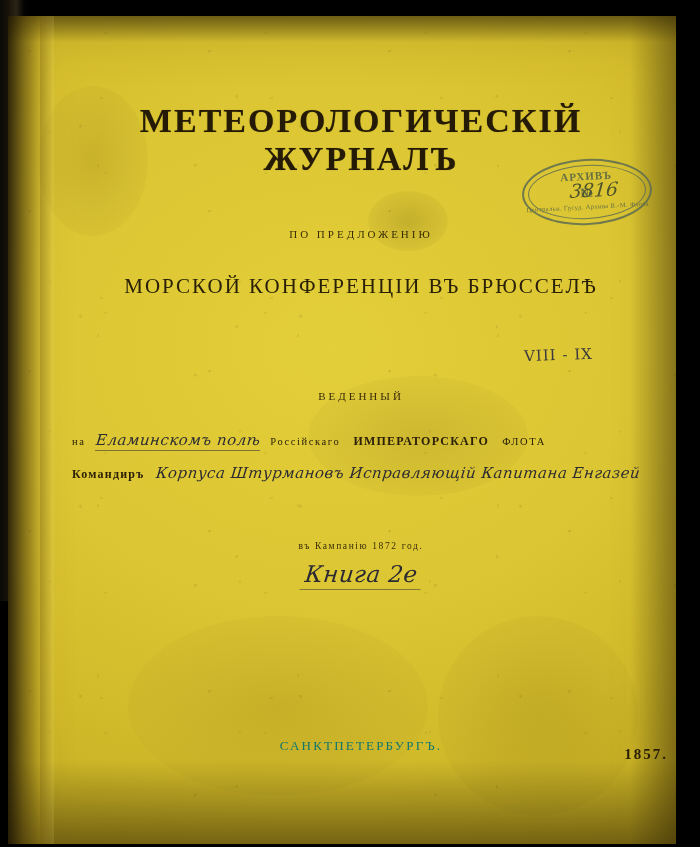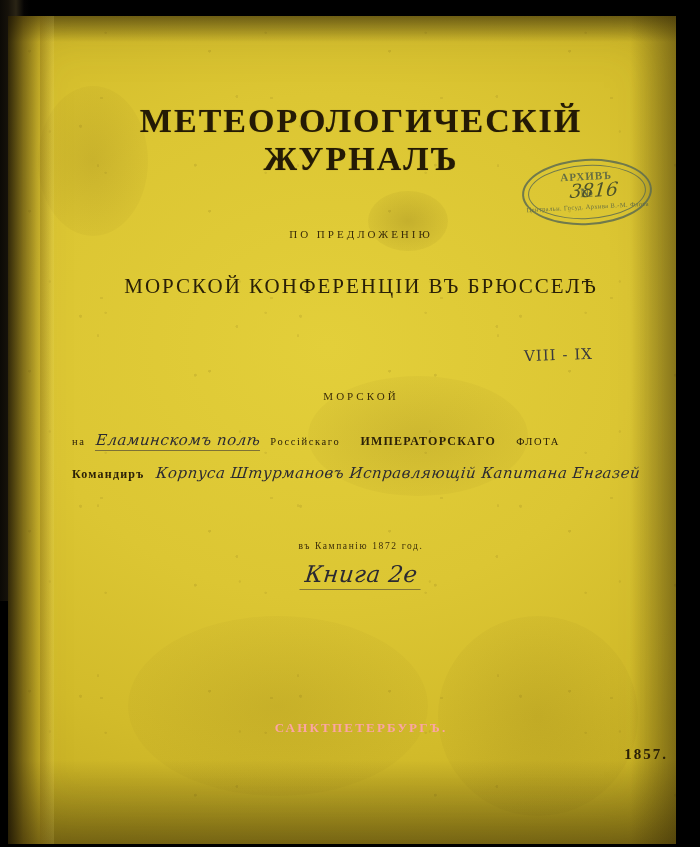--- a/index.html
+++ b/index.html
@@ -174,26 +174,26 @@
     text-align: center;
   }
   .book-no .hand {
     font-size: 23px;
     border-bottom: 1px solid rgba(45,42,55,0.5);
     padding: 0 4px 2px 4px;
   }
 
   .imprint-city {
     position: absolute;
-    left: 0; top: 704px; width: 614px;
-    text-align: center;
-    font-weight: bold;
+    left: 0; top: 722px; width: 614px;
+    text-align: center;
+    font-weight: normal;
     font-size: 13px;
     letter-spacing: 2.2px;
-    color: #fca5a5;
+    color: #0f766e;
   }
   .imprint-press {
     position: absolute;
     left: 0; top: 708px; width: 614px;
     text-align: center;
     font-size: 10.5px;
     letter-spacing: 1.4px;
     color: #33270a;
   }
   .imprint-year {
@@ -297,27 +297,27 @@
   <div class="gutter2"></div>
 
   <div class="content">
 
     <div class="title-main">МЕТЕОРОЛОГИЧЕСКІЙ ЖУРНАЛЪ</div>
 
     <div class="line-small" style="top:196px;">ПО ПРЕДЛОЖЕНІЮ</div>
 
     <div class="subtitle">МОРСКОЙ КОНФЕРЕНЦІИ ВЪ БРЮССЕЛѢ</div>
 
-    <div class="line-small" style="top:358px;">МОРСКОЙ</div>
+    <div class="line-small" style="top:358px;">ВЕДЕННЫЙ</div>
 
     <div class="row-ship">
       <span class="tiny-caps">на</span>
       <span class="hand hand-ul" style="margin:0 6px;">Еламинскомъ полѣ</span>
       <span class="tiny-caps">Россійскаго</span>
-      <span class="caps-bold" style="margin:0 16px;text-align:right;">ИМПЕРАТОРСКАГО</span>
+      <span class="caps-bold" style="margin:0 9px;text-align:right;">ИМПЕРАТОРСКАГО</span>
       <span class="tiny-caps">ФЛОТА</span>
     </div>
 
     <div class="row-cmd">
       <span class="caps-bold">Командиръ</span>
       <span class="hand" style="margin-left:8px;">Корпуса Штурмановъ Исправляющій Капитана Енгазей</span>
     </div>
 
     <div class="year-line">въ Кампанію 1872 год.</div>
 

